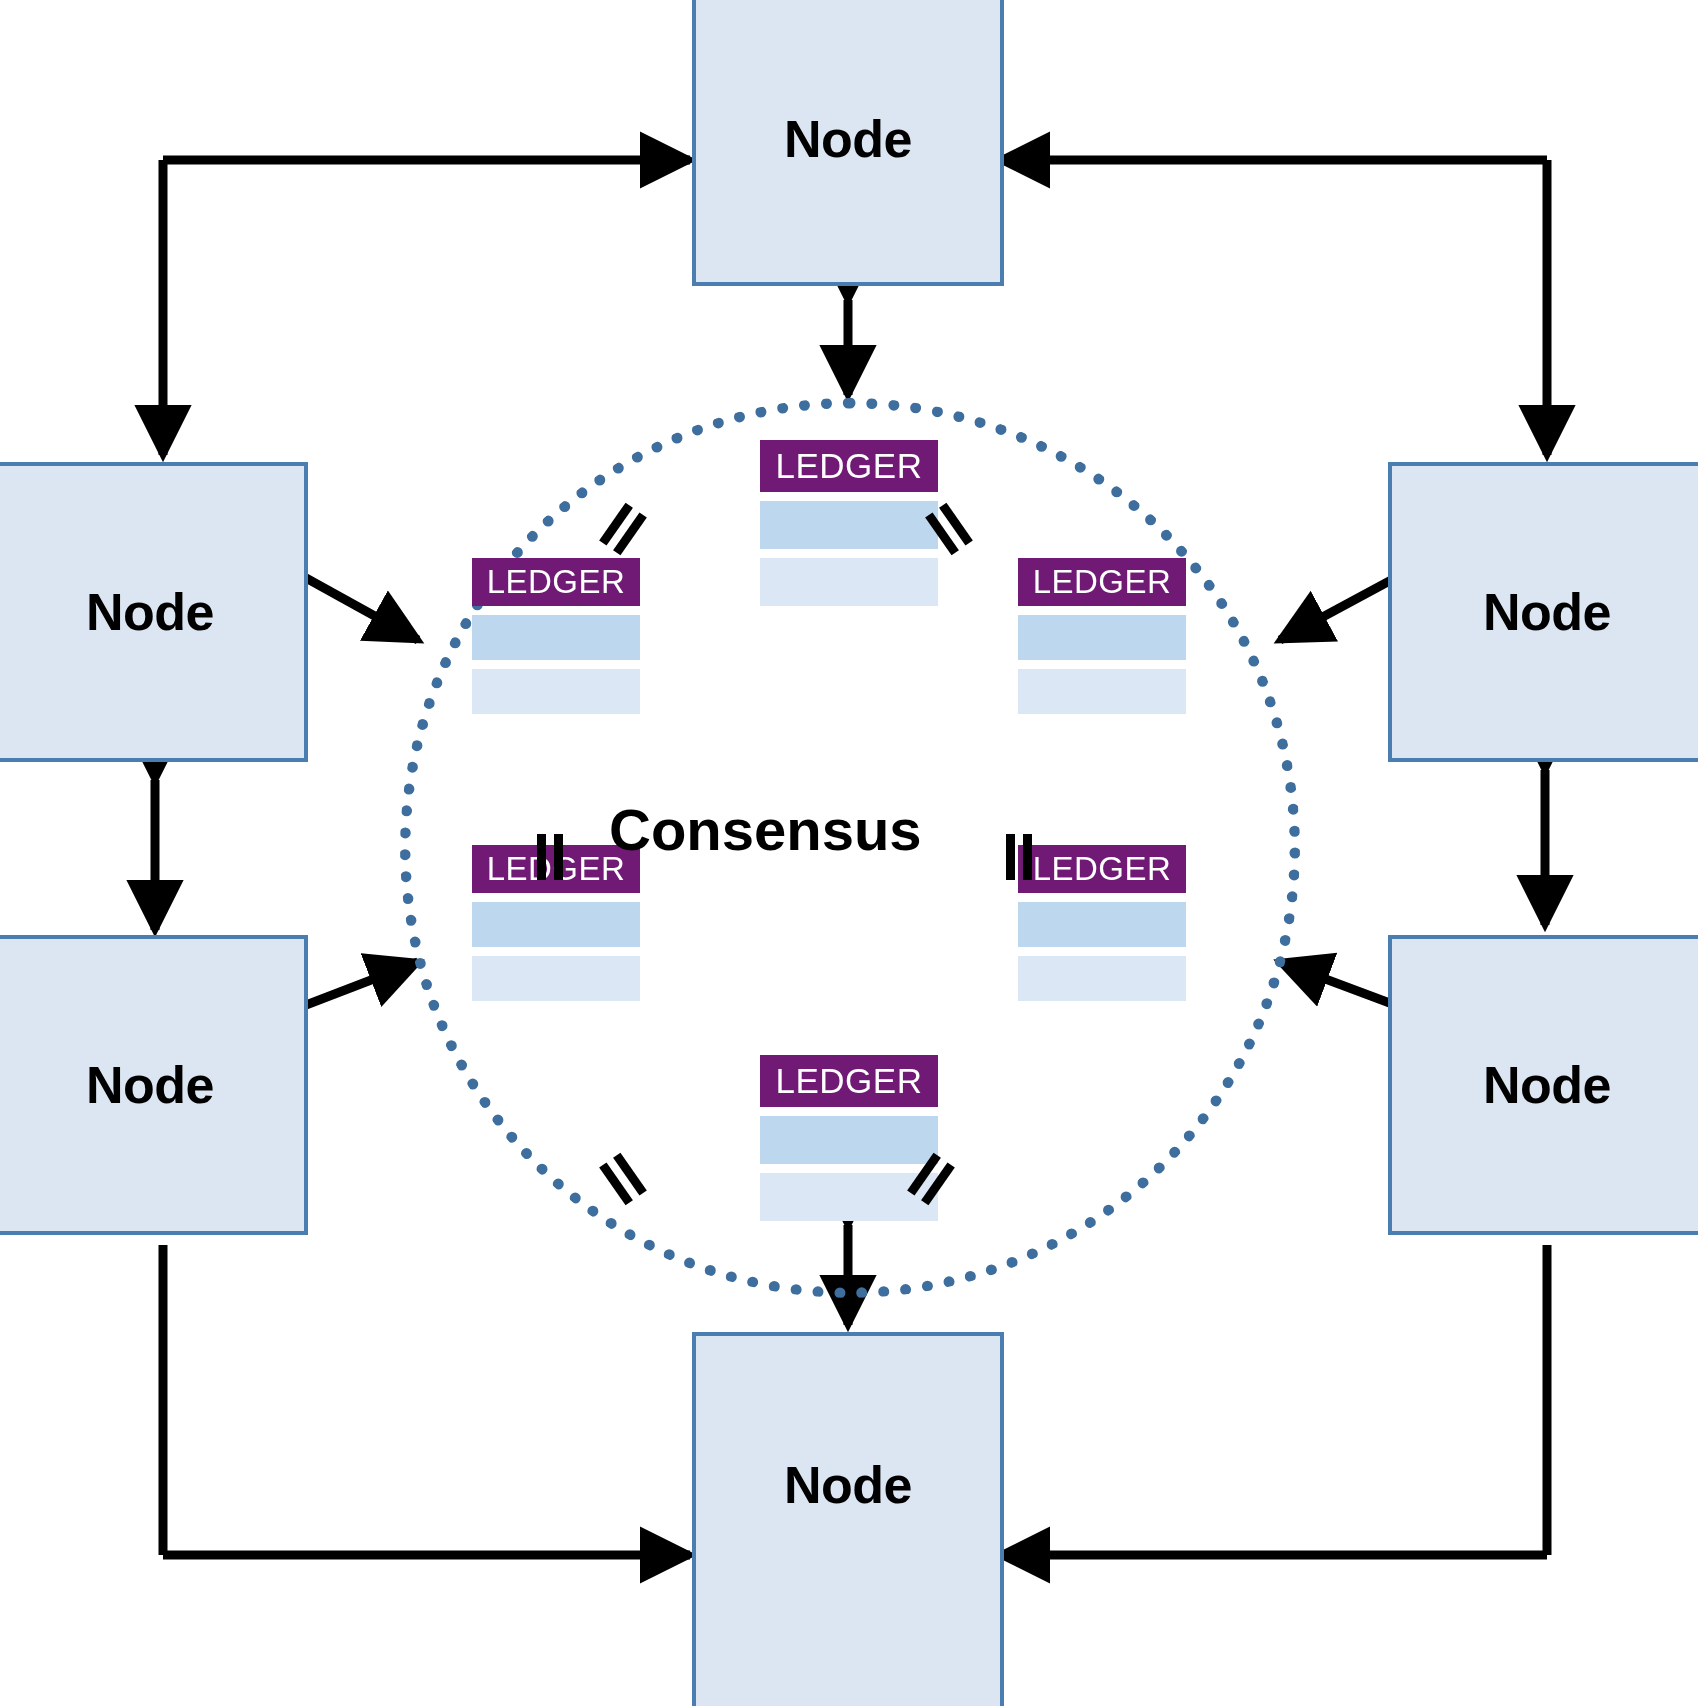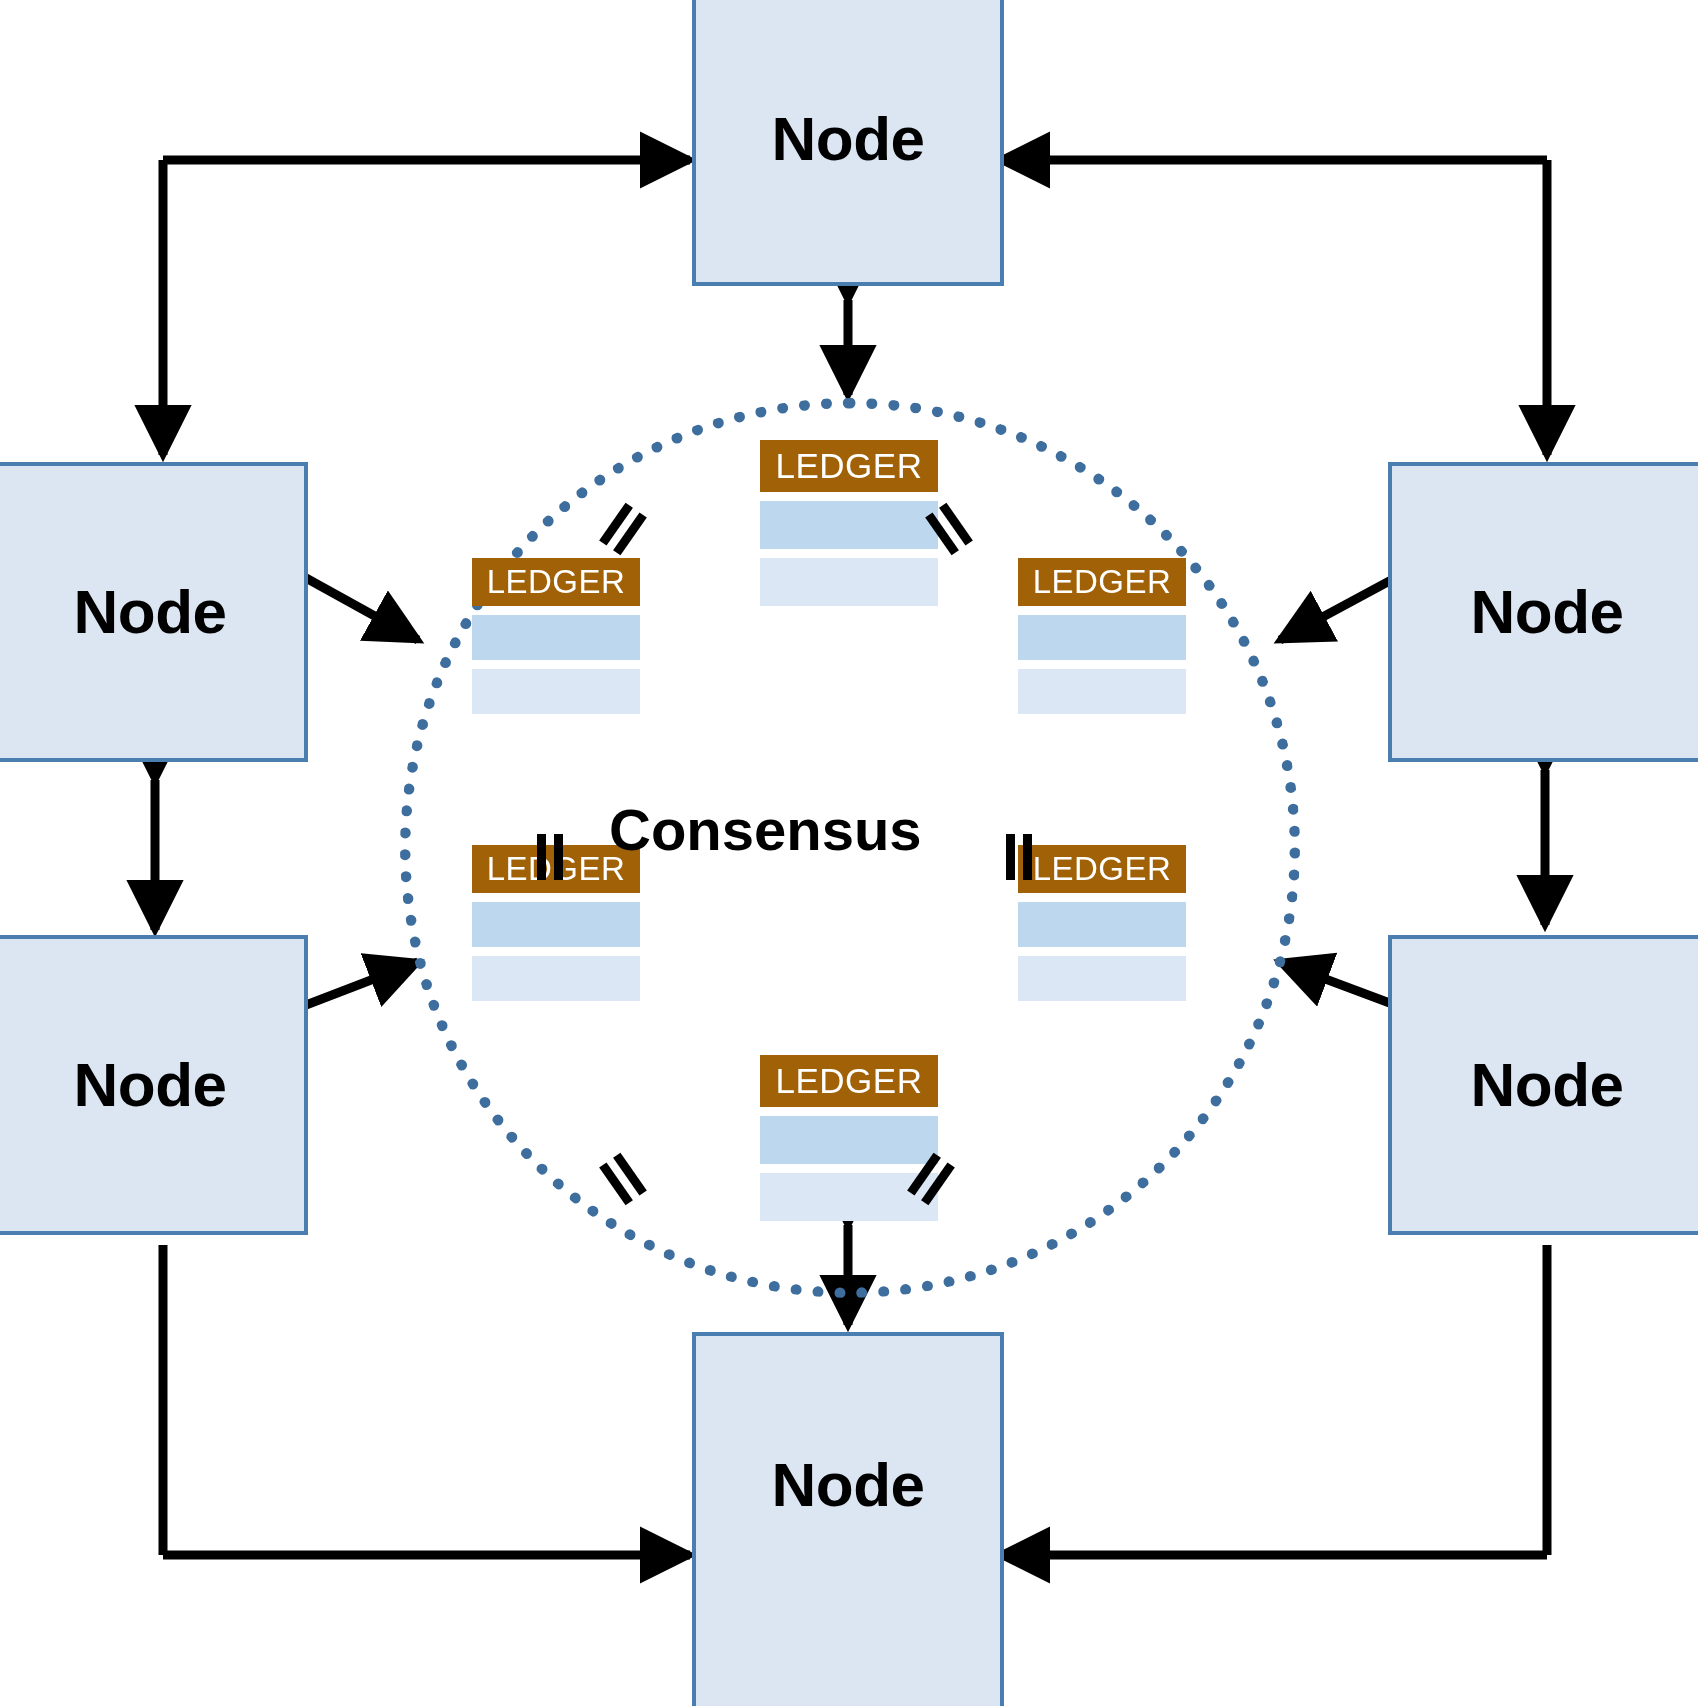--- a/index.html
+++ b/index.html
@@ -24,33 +24,33 @@
     background: #dce6f2;
     border: 4px solid #4a7db0;
     box-sizing: border-box;
     display: flex;
     align-items: center;
     justify-content: center;
   }
   .node .node-label {
     font-family: "Liberation Sans", sans-serif;
     font-weight: bold;
-    font-size: 62px;
+    font-size: 52px;
     color: #000000;
     letter-spacing: -0.5px;
     line-height: 1;
   }
 
   
   .ledger {
     position: absolute;
     width: 168px;
   }
   .ledger .led-head {
-    background: #a16207;
+    background: #701a75;
     color: #ffffff;
     font-family: "Liberation Sans", sans-serif;
     font-size: 33px;
     line-height: 48px;
     height: 48px;
     text-align: center;
     letter-spacing: 0.5px;
     white-space: nowrap;
     overflow: hidden;
   }

